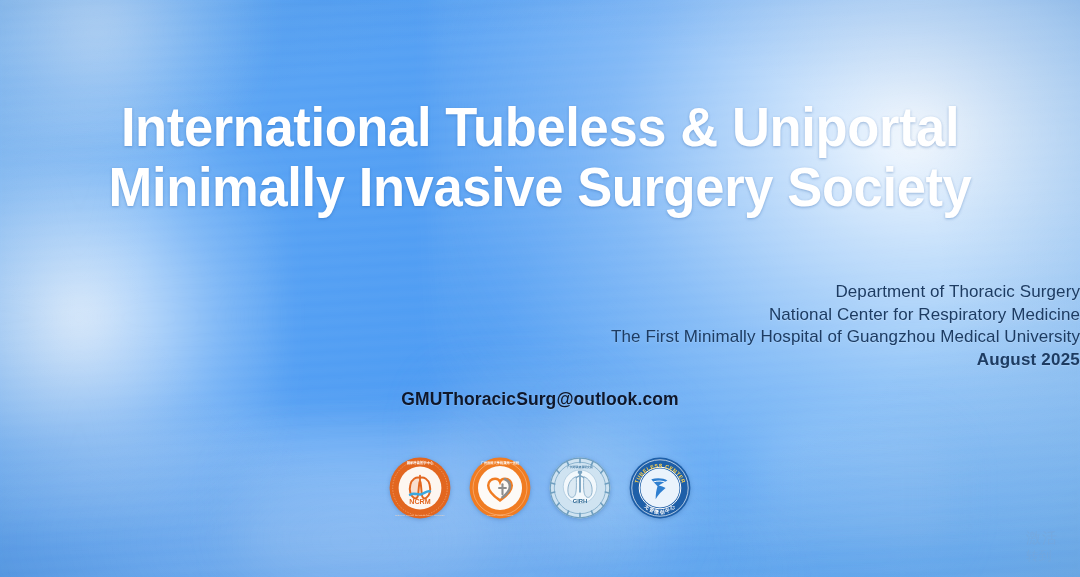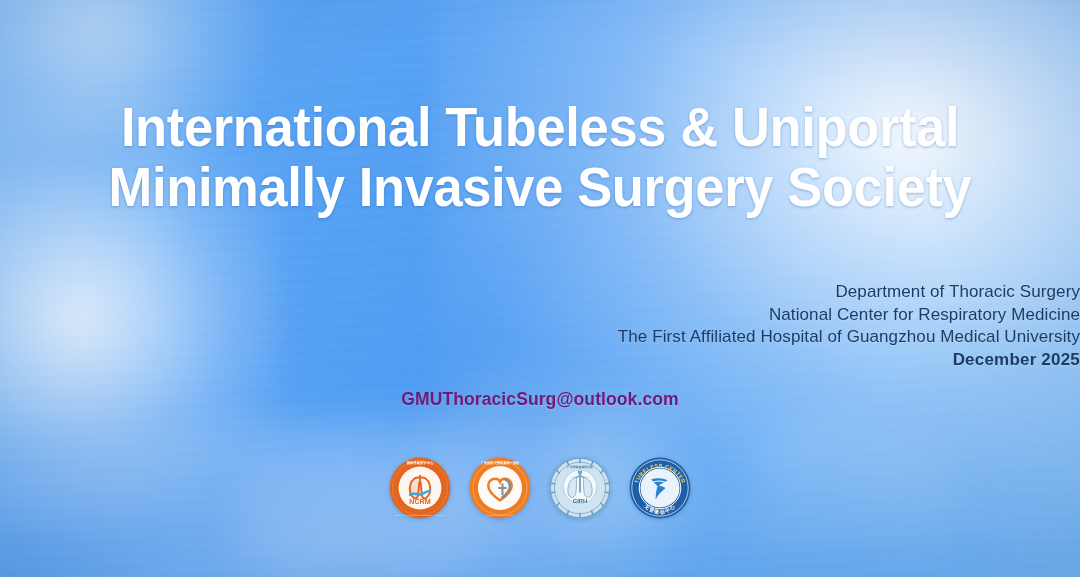--- a/index.html
+++ b/index.html
@@ -167,21 +167,21 @@
   .email-block {
     position: absolute;
     left: 0;
     right: 0;
     top: 389px;
     text-align: center;
   }
   .email-text {
     font-size: 17.5px;
     font-weight: bold;
-    color: #701a75;
+    color: #0f172a;
     letter-spacing: 0.1px;
     text-shadow: 0 1px 1px rgba(255,255,255,0.18);
   }
 
   
   .logo-row {
     position: absolute;
     left: 0;
     right: 0;
     top: 457px;
@@ -240,22 +240,22 @@
   <div class="content">
 
     <div class="title-block">
       <div class="title-line">International Tubeless &amp; Uniportal</div>
       <div class="title-line">Minimally Invasive Surgery Society</div>
     </div>
 
     <div class="subtitle-block">
       <div class="sub-line">Department of Thoracic Surgery</div>
       <div class="sub-line">National Center for Respiratory Medicine</div>
-      <div class="sub-line">The First Affiliated Hospital of Guangzhou Medical University</div>
-      <div class="sub-line bold">December 2025</div>
+      <div class="sub-line">The First Minimally Hospital of Guangzhou Medical University</div>
+      <div class="sub-line bold">August 2025</div>
     </div>
 
     <div class="email-block">
       <div class="email-text">GMUThoracicSurg@outlook.com</div>
     </div>
 
     <div class="logo-row">
 
       <div class="logo">
         <svg viewBox="0 0 100 100" xmlns="http://www.w3.org/2000/svg">

